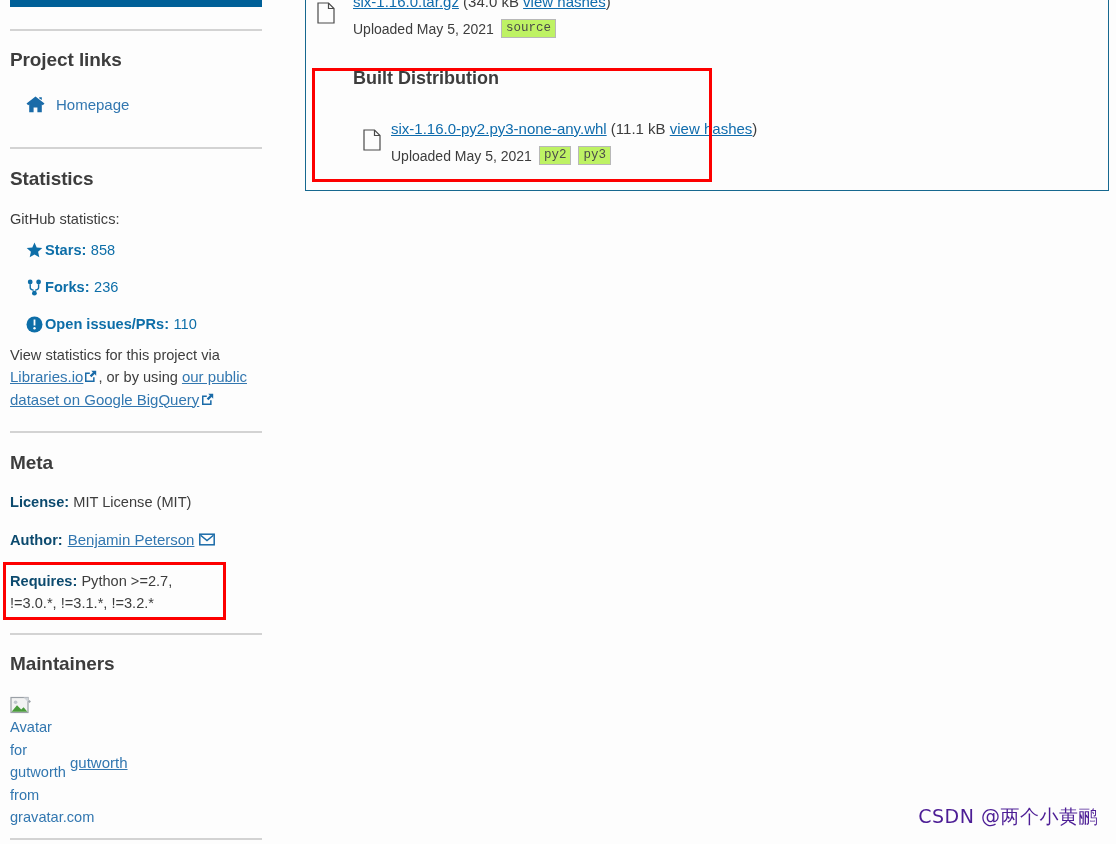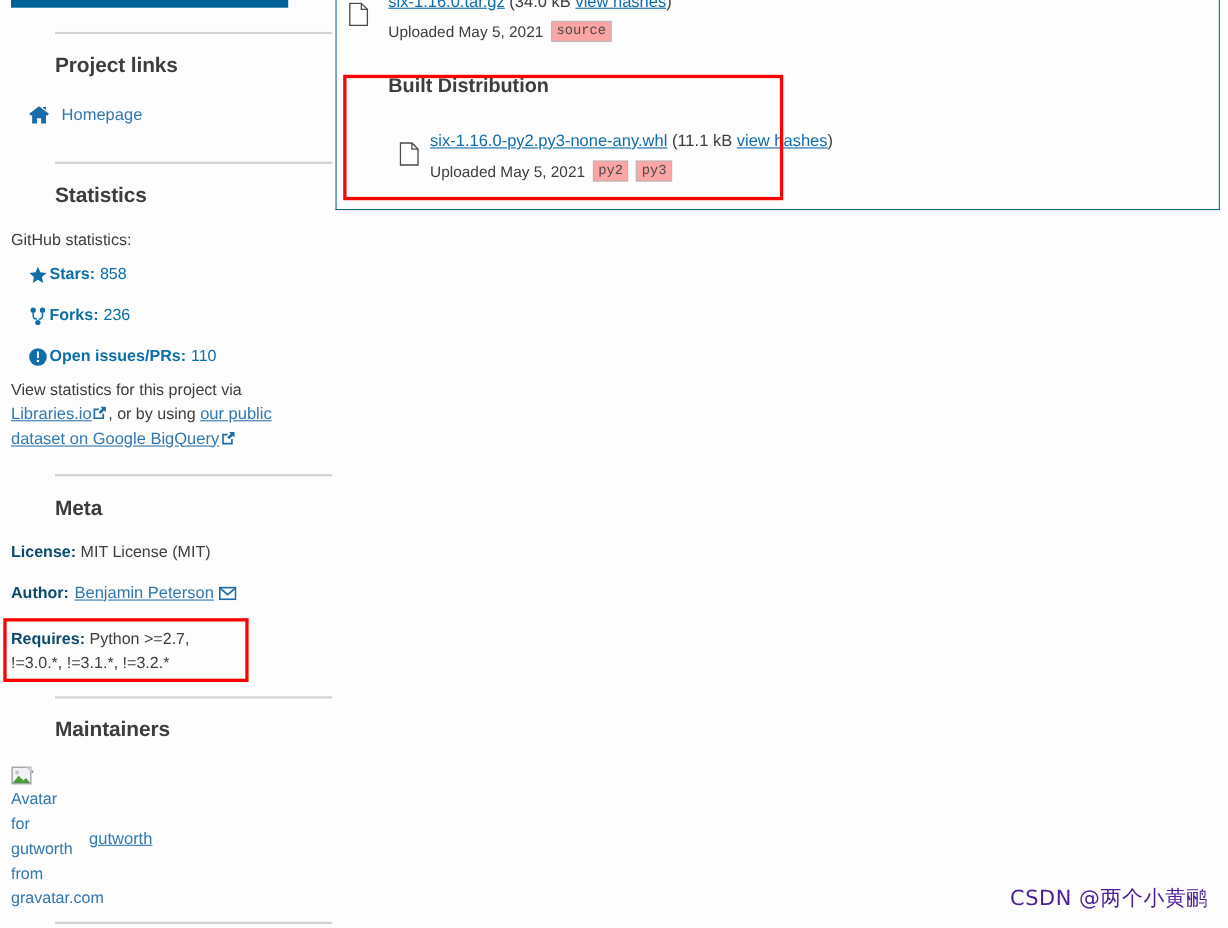--- a/index.html
+++ b/index.html
@@ -15,21 +15,20 @@
     width: 1116px; height: 844px;
     background: #fdfdfd;
   }
 
   
   .sidebar {
     position: absolute;
     left: 0; top: 0;
     width: 300px; height: 844px;
     background: #fdfdfd;
-    padding-left: 40px;
   }
   .blue-bar {
     position: absolute;
     left: 10px; top: 0;
     width: 252px; height: 7px;
     background: #006098;
   }
   .hr {
     height: 2px;
     background: #d3d3d3;
@@ -106,21 +105,21 @@
     font-size: 14px;
     color: #3d3d3d;
     white-space: nowrap;
     display: flex;
     align-items: center;
     gap: 7px;
   }
   .tag {
     display: inline-block;
     border: 1px solid #b8b8b8;
-    background: #fca5a5;
+    background: #bef264;
     color: #4a4a4a;
     font-family: "Liberation Mono", monospace;
     font-size: 12.5px;
     padding: 1px 4px 2px 4px;
     line-height: 14px;
   }
   .section-title {
     font-size: 18px;
     font-weight: bold;
     color: #3d3d3d;
@@ -271,21 +270,21 @@
           <svg width="21" height="20" viewBox="0 0 21 20">
             <rect x="1" y="1.5" width="17" height="15" fill="#f3f3f3" stroke="#9aa0a6" stroke-width="1.2"></rect>
             <circle cx="5.6" cy="6.2" r="1.8" fill="#bfc5cc"></circle>
             <path d="M1.6 15.8 L7.0 9.2 L11.2 13.6 L13.6 11.2 L17.4 15.8 Z" fill="#4a9b3c"></path>
             <path d="M13.5 1.5 L18 1.5 L18 6 Z" fill="#cfd4d9"></path>
             <rect x="18.5" y="4.5" width="2" height="2" fill="#9aa0a6" transform="rotate(45 19.5 5.5)"></rect>
           </svg>
         </span>
         <div class="alt-text">Avatar for gutworth from gravatar.com</div>
       </div>
-      <a href="#" class="sb-link underlined" style="margin-top:58px; margin-left:11px;">gutworth</a>
+      <a href="#" class="sb-link underlined" style="margin-top:58px; ">gutworth</a>
     </div>
 
     <div class="hr" style="position:absolute; top:838px;"></div>
   </div>
 
   <div class="content-panel">
 
     <div class="dist-block" style="left:11px; top:33px; width:780px;">
       <span class="file-icon" style="left:0px; top:9px;">
         <svg width="18" height="22" viewBox="0 0 18 22">

